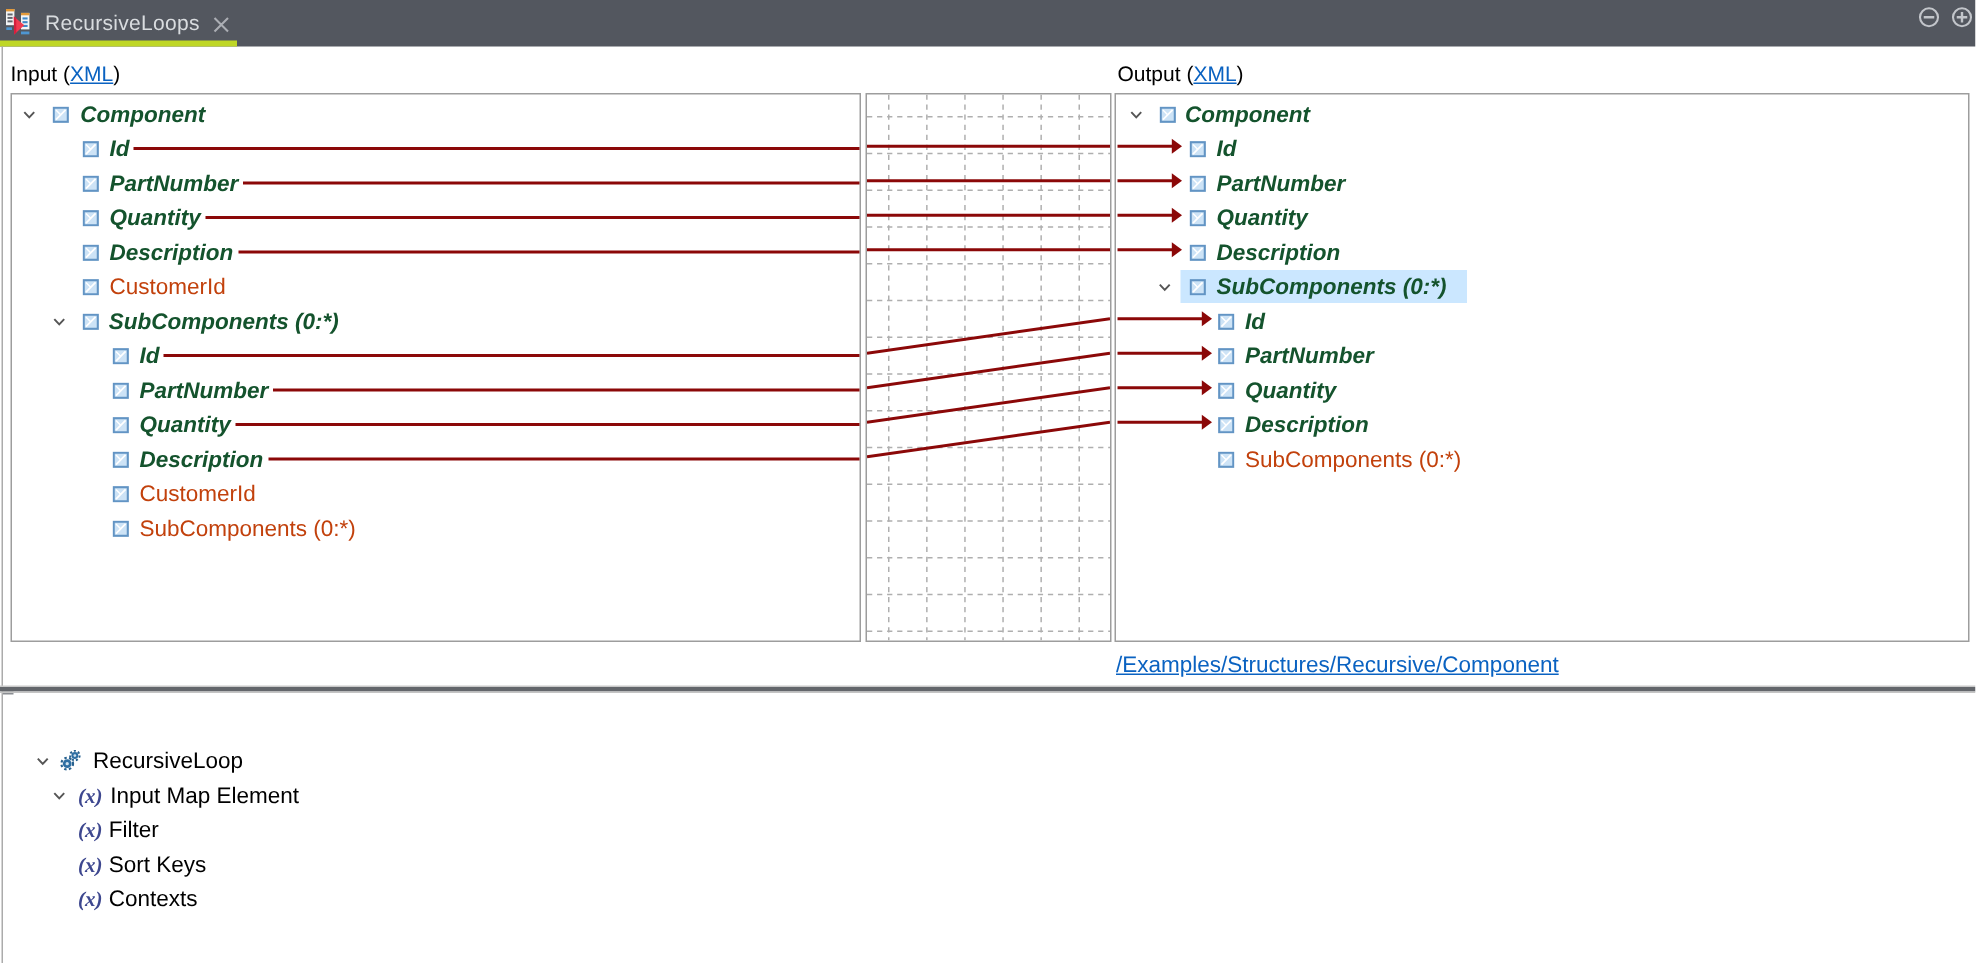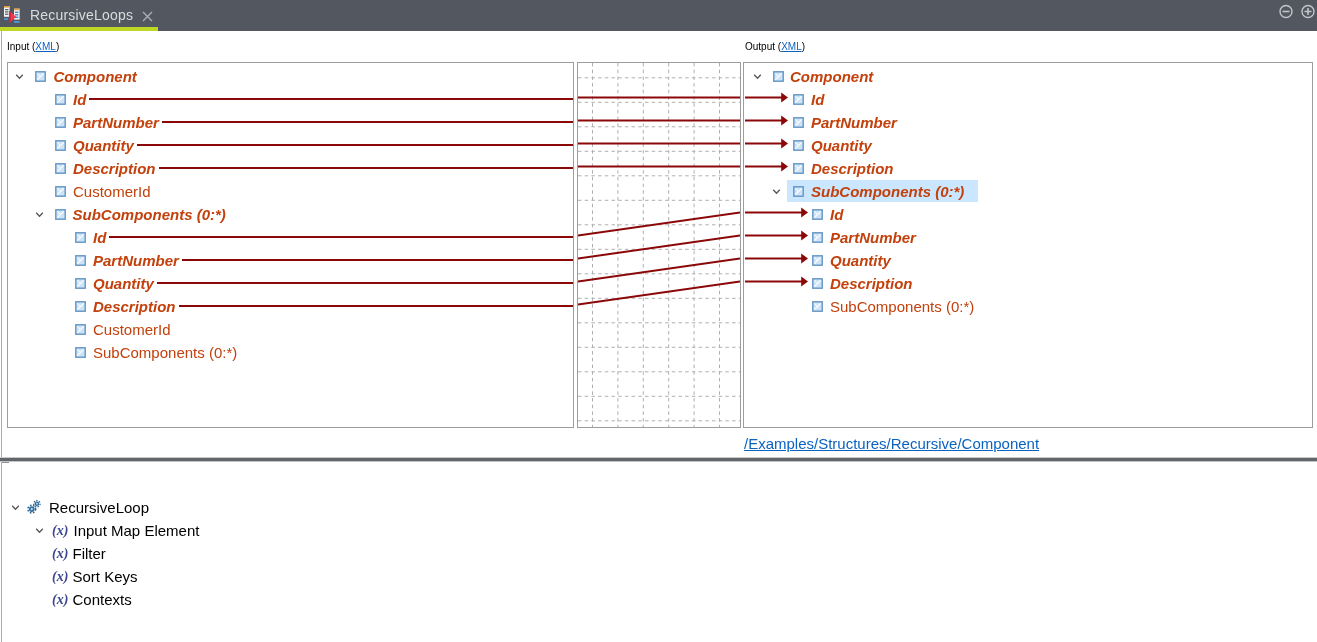--- a/index.html
+++ b/index.html
@@ -2,28 +2,28 @@
 <html><head>
 <meta charset="utf-8">
 <style>
 * { margin:0; padding:0; box-sizing:border-box; }
 html,body { width:1317px; height:642px; overflow:hidden; background:#fff;
   font-family:"Liberation Sans", sans-serif; }
 #page { position:relative; width:1317px; height:642px; }
 #topbar { position:absolute; left:0; top:0; width:1317px; height:31px; background:#53575F; }
 #tabtitle { position:absolute; left:30px; top:7px; font-size:14px; color:#D9DCDF; letter-spacing:0.2px; }
 #greenbar { position:absolute; left:0; top:27px; width:158px; height:4px; background:#BFD726; }
-.plabel { position:absolute; font-size:10px; color:#000; }
+.plabel { position:absolute; font-size:14px; color:#000; }
 a.lnk { color:#0A62C1; text-decoration:underline; }
 .panel { position:absolute; top:62px; height:366px; border:1px solid #9D9D9D; background:#fff; }
 #lpanel { left:7px;   width:567px; }
 #mpanel { left:577px; width:164px; }
 #rpanel { left:743px; width:570px; }
 .trow { display:flex; align-items:center; height:23px; white-space:nowrap; }
-.lbl  { font-size:15px; font-style:italic; font-weight:bold; color:#c2410c; }
+.lbl  { font-size:15px; font-style:italic; font-weight:bold; color:#14532d; }
 .lblr { font-size:15px; color:#c2410c; }
 .wire { flex:1 1 auto; height:2px; background:#8B0808; margin-left:3px; }
 svg.chev { width:11px; height:11px; flex:none; }
 svg.eicon { width:11px; height:11px; flex:none; }
 #blinkL { position:absolute; left:8px;   top:435px; font-size:15px; }
 #blinkR { position:absolute; left:744px; top:435px; font-size:15px; }
 #split { position:absolute; left:0; top:456.5px; width:1317px; }
 #tabs { position:absolute; left:0; top:470.5px; width:1317px; height:27px; font-size:14px; }
 #btree { position:absolute; left:0; top:495.5px; width:1317px; }
 #btree .lblr { color:#000; }
@@ -350,21 +350,21 @@
   <div id="blinkR"><a class="lnk" href="#">/Examples/Structures/Recursive/Component</a></div>
 
   <div id="split">
     <div style="height:1.5px;background:#C9C9C9"></div>
     <div style="height:2.5px;background:#63666B"></div>
     <div style="height:1.5px;background:#C4C4C4"></div>
   </div>
 
 
   <div id="btree">
-<div class="trow" style="padding-left:10px">
+<div class="trow" style="padding-left:23px">
         <svg class="chev" viewBox="0 0 11 11">
           <path d="M2.2,3.8 L5.5,7.3 L8.8,3.8" fill="none" stroke="#565656" stroke-width="1.3"></path>
         </svg>
         <span style="width:6px;flex:none"></span>
         <svg width="14" height="14" viewBox="0 0 14 14" style="flex:none">
           <circle cx="4.8" cy="9.1" r="2.9" fill="#2F6FA3"></circle>
           <circle cx="4.8" cy="9.1" r="1.1" fill="#CFE2EF"></circle>
           <circle cx="4.8" cy="9.1" r="3.9" fill="none" stroke="#27618F" stroke-width="1.4" stroke-dasharray="1.6,1.6"></circle>
           <circle cx="9.9" cy="3.7" r="2.3" fill="#2F6FA3"></circle>
           <circle cx="9.9" cy="3.7" r="0.9" fill="#CFE2EF"></circle>

